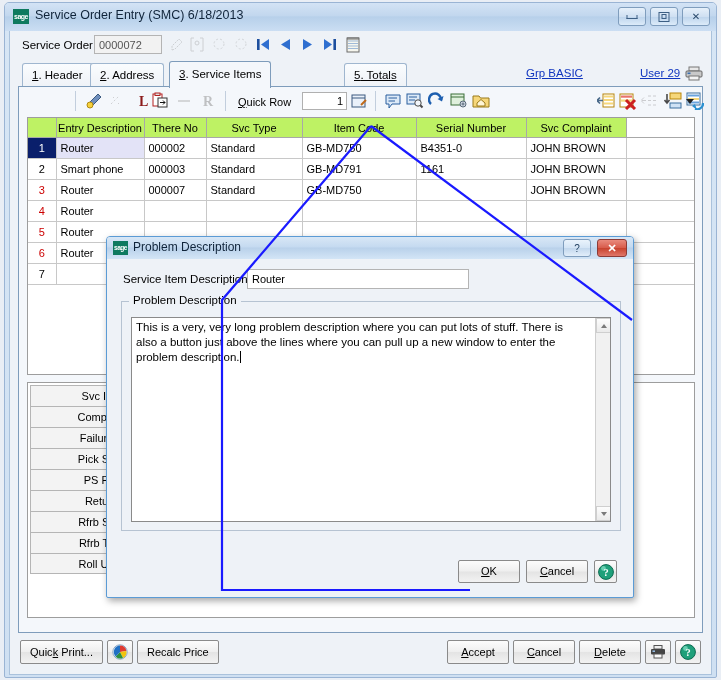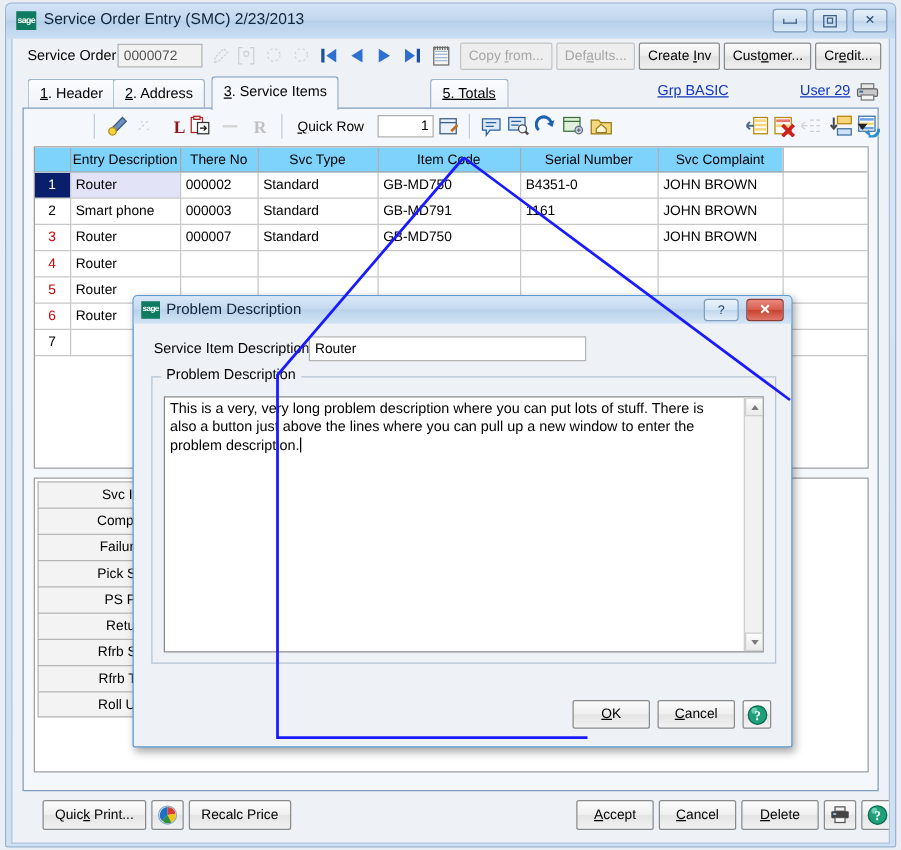--- a/index.html
+++ b/index.html
@@ -221,21 +221,21 @@
     left: 8px; top: 30px;
     width: 668px; height: 258px;
     background: #fff;
     border: 1px solid #9d9d9d;
     box-sizing: border-box;
     overflow: hidden;
   }
   table.g { border-collapse: collapse; width: 100%; table-layout: fixed; }
   table.g th {
     height: 19px;
-    background: #7dd3fc;
+    background: #bef264;
     border: 1px solid #a8a8a8;
     border-left: none; border-top: none;
     font-weight: normal;
     font-size: 11px;
     color: #000;
     padding: 0;
     text-align: center;
   }
   table.g td {
     height: 20px;
@@ -284,21 +284,21 @@
     text-align: center;
     box-sizing: border-box;
     overflow: hidden;
     white-space: nowrap;
   }
   .fl-row:last-child { border-bottom: 1px solid #b5b5b5; }
 
   
   .botbar {
     position: absolute;
-    left: 22px; bottom: 6px;
+    left: 8px; bottom: 6px;
     width: 685px; height: 30px;
   }
   .bb-left { position:absolute; left: 2px; top: 2px; display:flex; gap:4px; align-items:center; }
   .bb-right { position:absolute; right: 2px; top: 2px; display:flex; gap:4px; align-items:center; }
   .bbtn {
     height: 24px; padding: 0 9px;
     border: 1px solid #8a8a8a;
     border-radius: 2px;
     background: linear-gradient(to bottom, #fcfcfc 0%, #efefef 48%, #e4e4e4 52%, #f2f2f2 100%);
     font-size: 11px; line-height: 22px;
@@ -435,21 +435,21 @@
 </style>
 </head>
 <body>
 
 <div id="app">
 
   <div class="win-frame">
 
     <div class="title-bar">
       <div class="title-logo">sage</div>
-      <div class="title-text">Service Order Entry (SMC) 2/23/2013</div>
+      <div class="title-text">Service Order Entry (SMC) 6/18/2013</div>
       <div class="title-btns">
         <div class="tbtn">
             <i class="glyph-min"></i>
           </div>
         <div class="tbtn">
             <i class="glyph-max"></i>
           </div>
         <div class="tbtn">
             <i>✕</i>
           </div>
@@ -507,27 +507,20 @@
             </svg>
         </div>
         <div class="memo-icon" style="left:336px;">
           <svg width="14" height="17" viewBox="0 0 14 17">
               <rect x="1" y="2" width="12" height="14" fill="#f6f6ee" stroke="#6b6b6b"></rect>
               <path d="M2 5 H12 M2 7.5 H12 M2 10 H12 M2 12.5 H12" stroke="#9fb9d8" stroke-width="1"></path>
               <path d="M2 1 v3 M4 1 v3 M6 1 v3 M8 1 v3 M10 1 v3 M12 1 v3" stroke="#6b6b6b"></path>
             </svg>
         </div>
 
-        <div class="topbtns">
-          <div class="tbar-btn disabled">Copy <u>f</u>rom...</div>
-          <div class="tbar-btn disabled">Def<u>a</u>ults...</div>
-          <div class="tbar-btn">Create <u>I</u>nv</div>
-          <div class="tbar-btn">Cust<u>o</u>mer...</div>
-          <div class="tbar-btn">Cr<u>e</u>dit...</div>
-        </div>
       </div>
 
       <div class="tabstrip">
         <div class="tab" style="left:12px;"><u>1</u>. Header</div>
         <div class="tab" style="left:80px;"><u>2</u>. Address</div>
         <div class="tab active" style="left:159px;"><u>3</u>. Service Items</div>
         <div class="tab" style="left:249px;margin-top:32px;"><u>4</u>. Lines</div>
         <div class="tab" style="left:334px;text-decoration:underline;"><u>5</u>. Totals</div>
 
         <div class="tablink" style="left:516px;">Grp BASIC</div>

